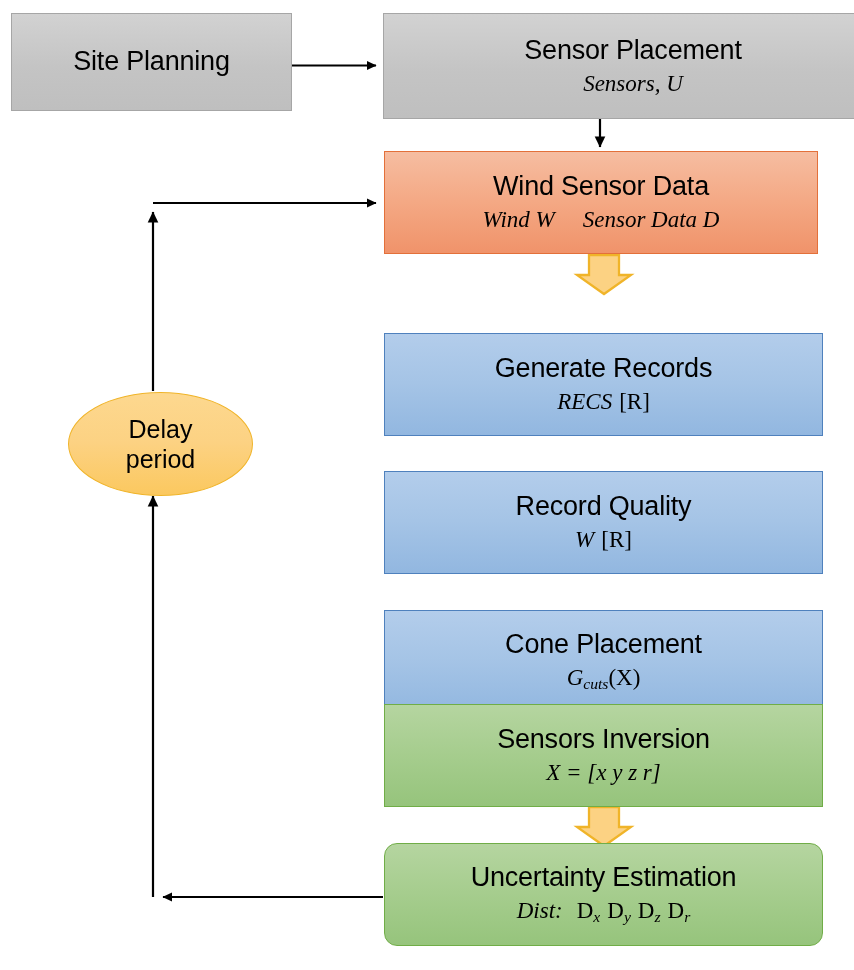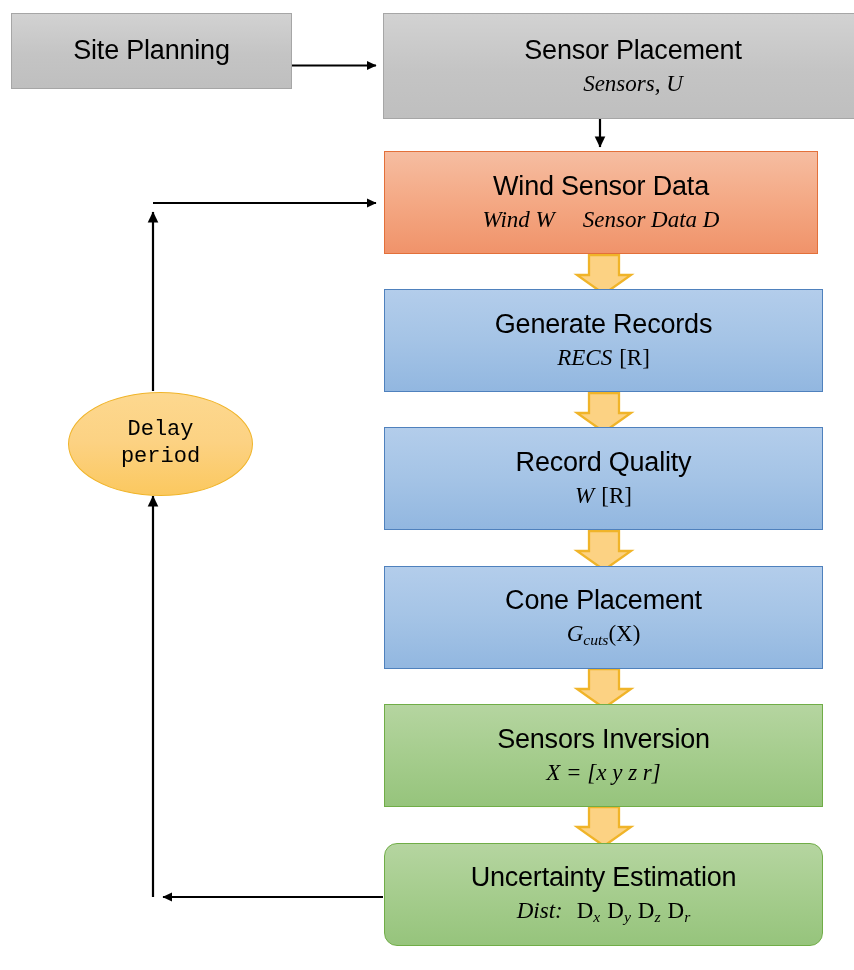--- a/index.html
+++ b/index.html
@@ -68,41 +68,42 @@
     background: linear-gradient(to bottom, #d2d2d2 0%, #c4c4c4 55%, #bfbfbf 100%);
     border: 1px solid #a6a6a6;
   }
   .n-orange {
     background: linear-gradient(to bottom, #f6bda1 0%, #f4a985 48%, #f0936a 100%);
     border: 1px solid #e3703a;
   }
   .n-blue {
     background: linear-gradient(to bottom, #b3cdeb 0%, #a5c4e6 48%, #92b7e0 100%);
     border: 1px solid #4f81bd;
+    margin-top: 44px;
   }
   .n-green {
     background: linear-gradient(to bottom, #b5d5a0 0%, #a6cd8e 48%, #96c47c 100%);
     border: 1px solid #70ad47;
   }
 
   
   .ellipse {
     position: absolute;
     box-sizing: border-box;
     border-radius: 50%;
     background: linear-gradient(to bottom, #fdd88f 0%, #fcd283 48%, #fbc85f 100%);
     border: 1px solid #f0b429;
     display: flex;
     align-items: center;
     justify-content: center;
     text-align: center;
   }
   .ellipse .etext {
-    font-family: Liberation Mono, monospace;
-    font-size: 22px;
+    font-family: Liberation Sans, sans-serif;
+    font-size: 25px;
     line-height: 1.22;
     color: #000000;
   }
 
   
   #connectors {
     position: absolute;
     left: 0;
     top: 0;
     width: 854px;
@@ -163,21 +164,21 @@
 
     <g>
       <path d="M589,669 L619,669 L619,689 L631,689 L604,708 L577,689 L589,689 Z" fill="#fcd283" stroke="#f0b429" stroke-width="2.3" stroke-linejoin="miter"></path>
     </g>
 
     <g>
       <path d="M589,807 L619,807 L619,827 L631,827 L604,846 L577,827 L589,827 Z" fill="#fcd283" stroke="#f0b429" stroke-width="2.3" stroke-linejoin="miter"></path>
     </g>
   </svg>
 
-  <div class="node n-gray" style="left:11px; top:13px; width:281px; height:76px;">
+  <div class="node n-gray" style="left:11px; top:13px; width:281px; height:98px;">
     <div class="title">Site Planning</div>
   </div>
 
   <div class="node n-gray" style="left:383px; top:13px; width:500px; height:106px;">
     <div class="title">Sensor Placement</div>
     <div class="sub">Sensors, U</div>
   </div>
 
   <div class="node n-orange" style="left:384px; top:151px; width:434px; height:103px;">
     <div class="title">Wind Sensor Data</div>

